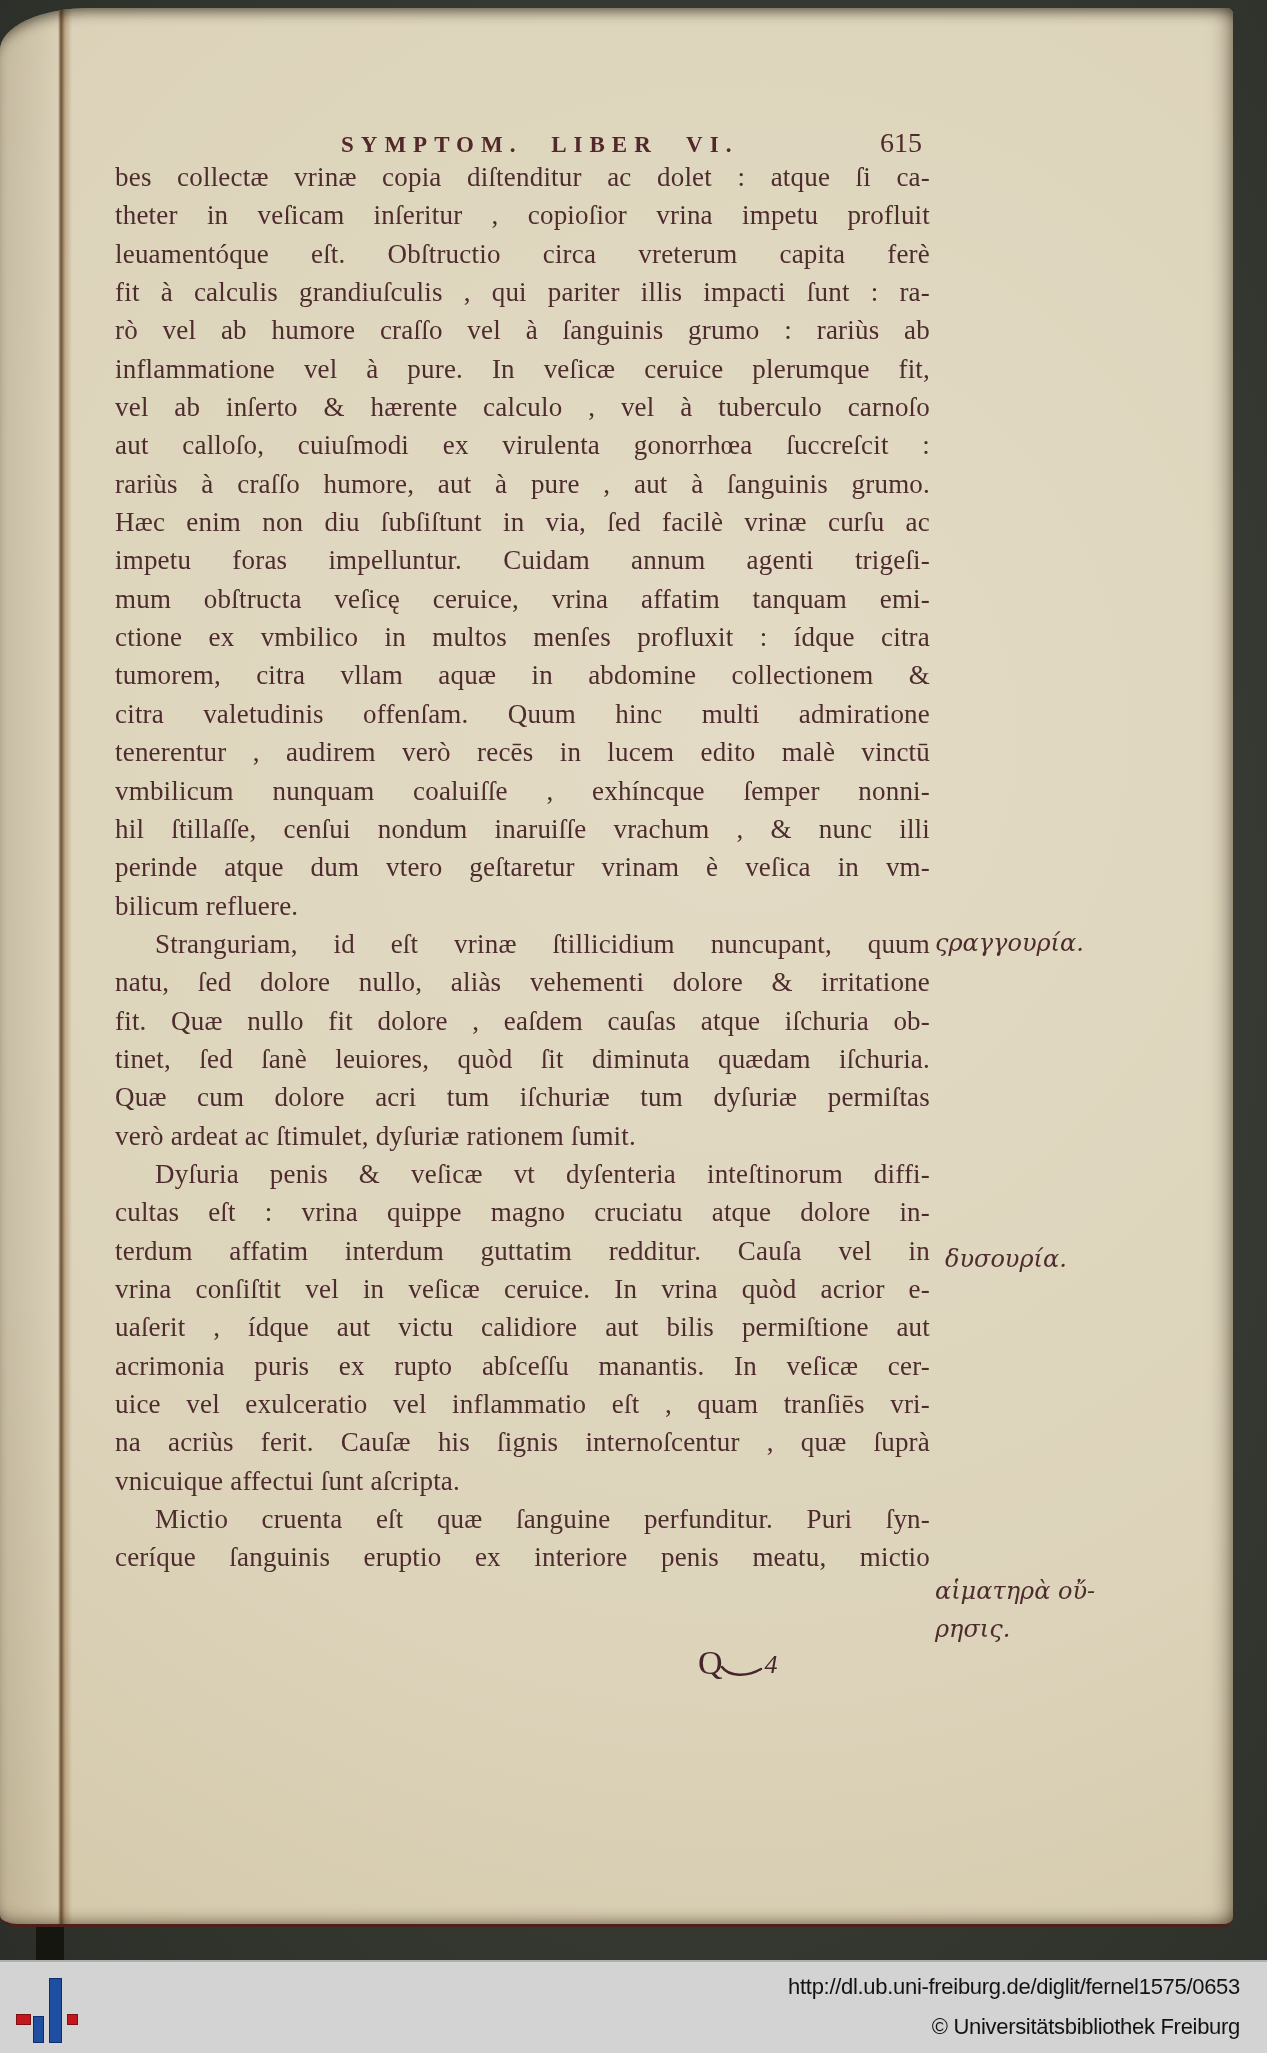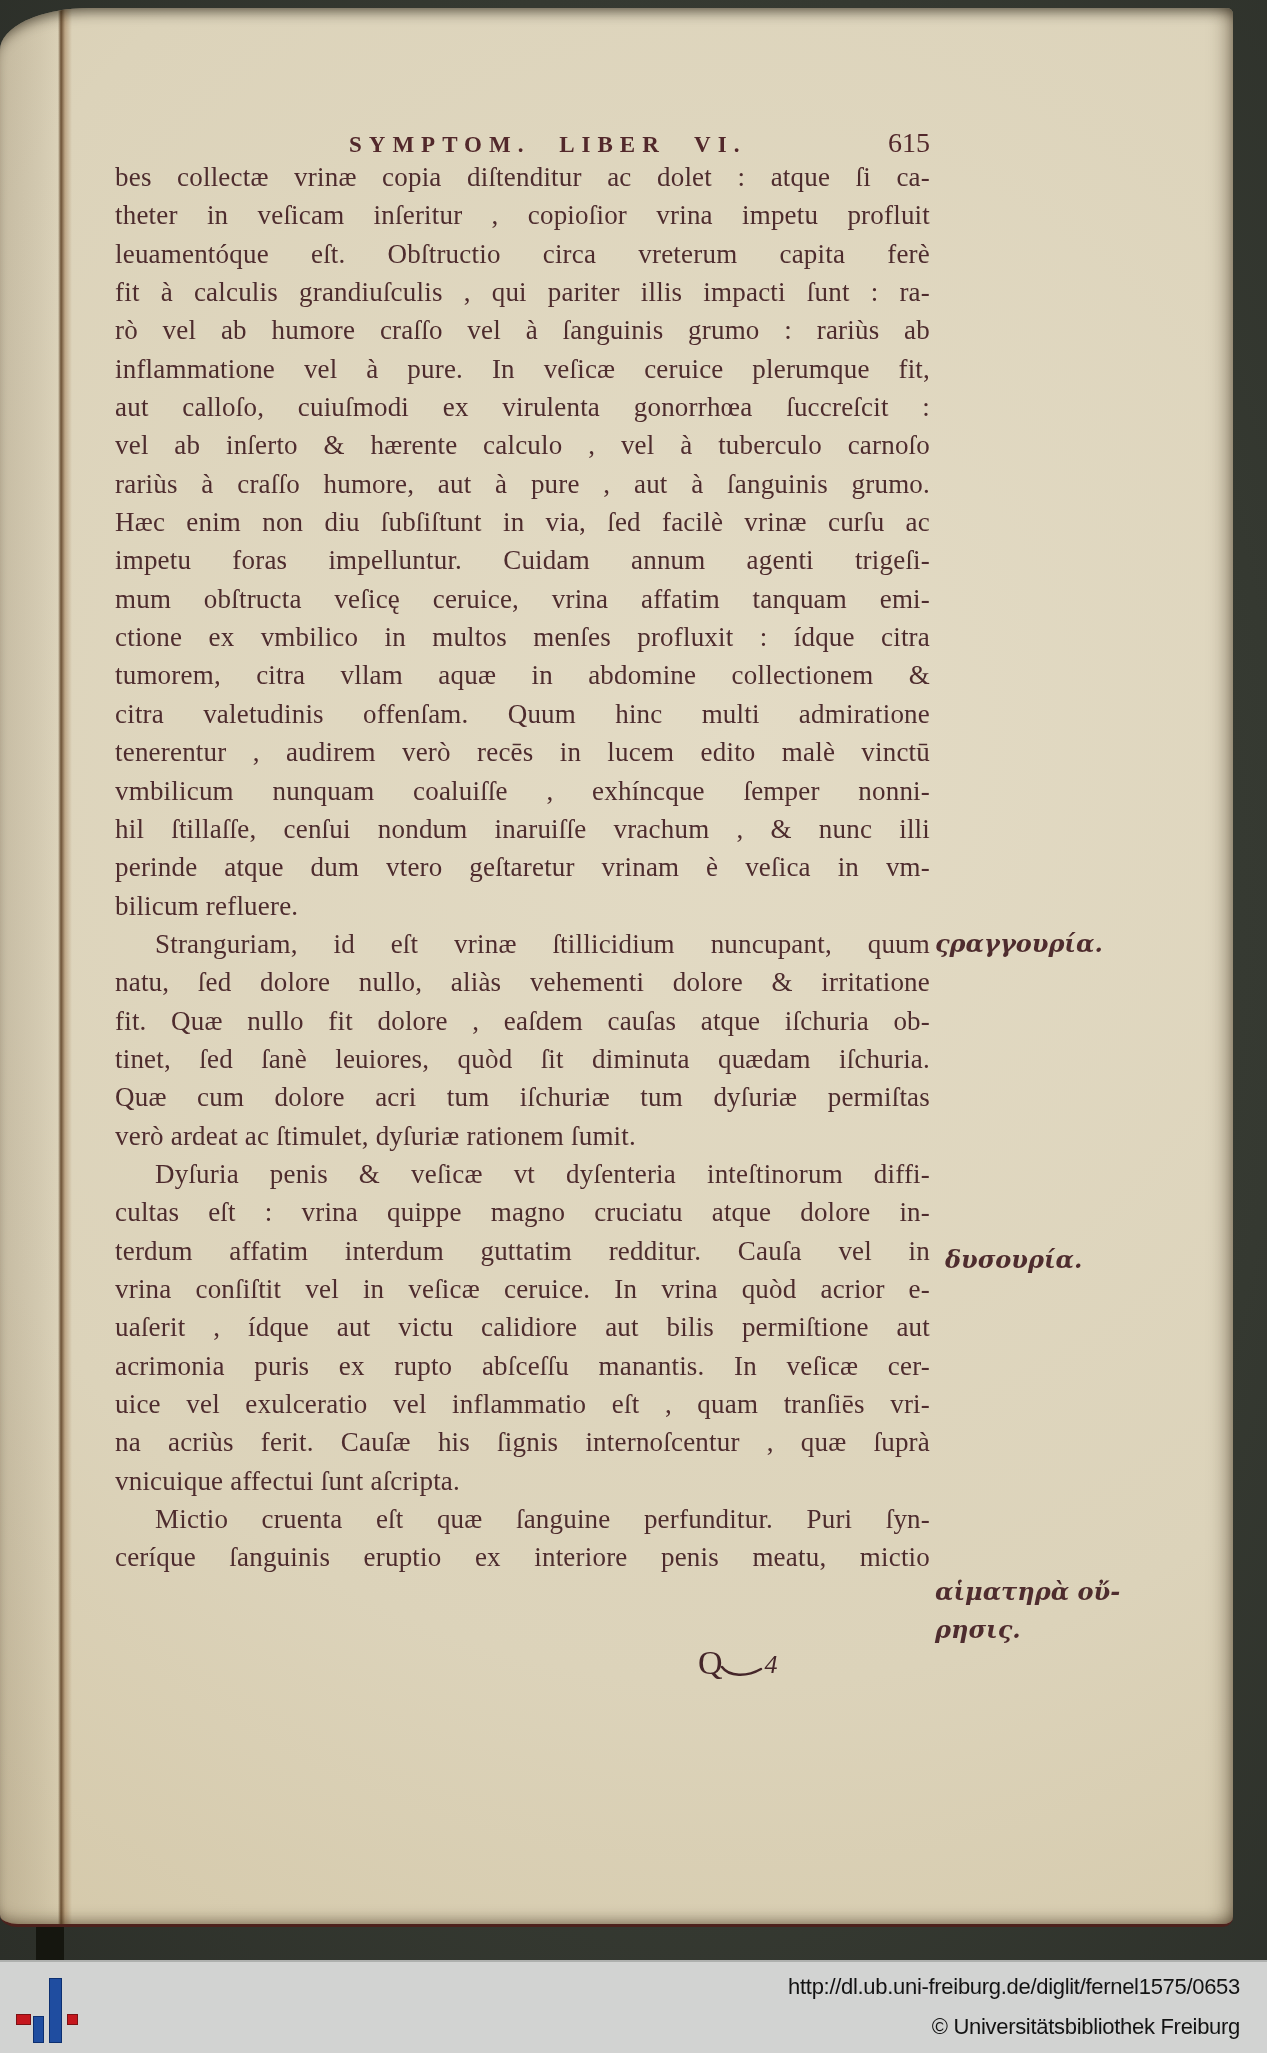--- a/index.html
+++ b/index.html
@@ -19,37 +19,37 @@
       linear-gradient(90deg, transparent 58px, rgba(88,58,30,.85) 61px, rgba(150,110,70,.45) 65px, rgba(0,0,0,0) 72px),
       linear-gradient(90deg, rgba(60,40,15,.14) 0, rgba(60,40,15,.06) 40px, rgba(0,0,0,0) 62px),
       radial-gradient(130% 90% at 60% 38%, #e3dbc5 0%, #dcd3ba 55%, #d4c8a9 85%, #c8ba96 100%);
     box-shadow:
       inset 0 12px 14px -9px rgba(25,18,8,.65),
       inset -16px 0 20px -12px rgba(55,40,20,.55),
       inset 0 -12px 16px -11px rgba(55,38,18,.6);
     border-bottom:3px solid #4c211c;
     color:#4e2c2e;
   }
-  .page-header{position:absolute;left:12px;top:0;width:100%;height:60px;}
+  .page-header{position:absolute;left:4px;top:0;width:100%;height:60px;}
   .running-title{
     position:absolute;left:337px;top:124px;
     font-size:23px;font-weight:700;letter-spacing:7px;word-spacing:16px;color:#52282b;
   }
   .page-number{position:absolute;left:876px;top:119px;font-size:28px;color:#52282b;}
   .textblock{position:absolute;left:115px;top:150px;width:815px;}
   .tl{
     height:38.35px;line-height:38.35px;font-size:27px;color:#4e2c2e;
     letter-spacing:.2px;
   }
   .tl.just{text-align:justify;text-align-last:justify;}
   .tl.ind{text-indent:40px;}
   .mn{
     position:absolute;left:935px;width:200px;
     font-family:"DejaVu Serif","Liberation Serif",serif;font-style:italic;
-    font-size:24px;color:#4e2c2e;white-space:nowrap;font-weight:bold;
+    font-size:24px;color:#4e2c2e;white-space:nowrap;
   }
   .mn-0{top:921px;}
   .mn-1{top:1237px;margin-left:10px;}
   .mn-2{top:1569px;}
   .mn-3{top:1607px;}
   .catchword{
     position:absolute;left:698px;top:1638px;display:flex;align-items:flex-end;color:#45262a;
   }
   .catchword .q{font-size:34px;line-height:34px;}
   .catchword svg{margin:0 2px 2px -2px;display:block;}
@@ -79,22 +79,22 @@
     <span class="page-number">615</span>
   </div>
 
   <div class="textblock">
       <div class="tl just">bes collectæ vrinæ copia diſtenditur ac dolet : atque ſi ca-</div>
       <div class="tl just">theter in veſicam inſeritur , copioſior vrina impetu profluit</div>
       <div class="tl just">leuamentóque eſt.  Obſtructio circa vreterum capita ferè</div>
       <div class="tl just">fit à calculis grandiuſculis , qui pariter illis impacti ſunt : ra-</div>
       <div class="tl just">rò vel ab humore craſſo vel à ſanguinis grumo : rariùs ab</div>
       <div class="tl just">inflammatione vel à pure.  In veſicæ ceruice plerumque fit,</div>
+      <div class="tl just">vel ab inſerto &amp; hærente calculo , vel à tuberculo carnoſo</div>
       <div class="tl just">aut calloſo, cuiuſmodi ex virulenta gonorrhœa ſuccreſcit :</div>
-      <div class="tl just">vel ab inſerto &amp; hærente calculo , vel à tuberculo carnoſo</div>
       <div class="tl just">rariùs à craſſo humore, aut à pure , aut à ſanguinis grumo.</div>
       <div class="tl just">Hæc enim non diu ſubſiſtunt in via, ſed facilè vrinæ curſu ac</div>
       <div class="tl just">impetu foras impelluntur.  Cuidam annum agenti trigeſi-</div>
       <div class="tl just">mum obſtructa veſicę ceruice, vrina affatim tanquam emi-</div>
       <div class="tl just">ctione ex vmbilico in multos menſes profluxit : ídque citra</div>
       <div class="tl just">tumorem, citra vllam aquæ in abdomine collectionem &amp;</div>
       <div class="tl just">citra valetudinis offenſam. Quum hinc multi admiratione</div>
       <div class="tl just">tenerentur , audirem verò recēs in lucem edito malè vinctū</div>
       <div class="tl just">vmbilicum nunquam coaluiſſe , exhíncque ſemper nonni-</div>
       <div class="tl just">hil ſtillaſſe, cenſui nondum inaruiſſe vrachum , &amp; nunc illi</div>

